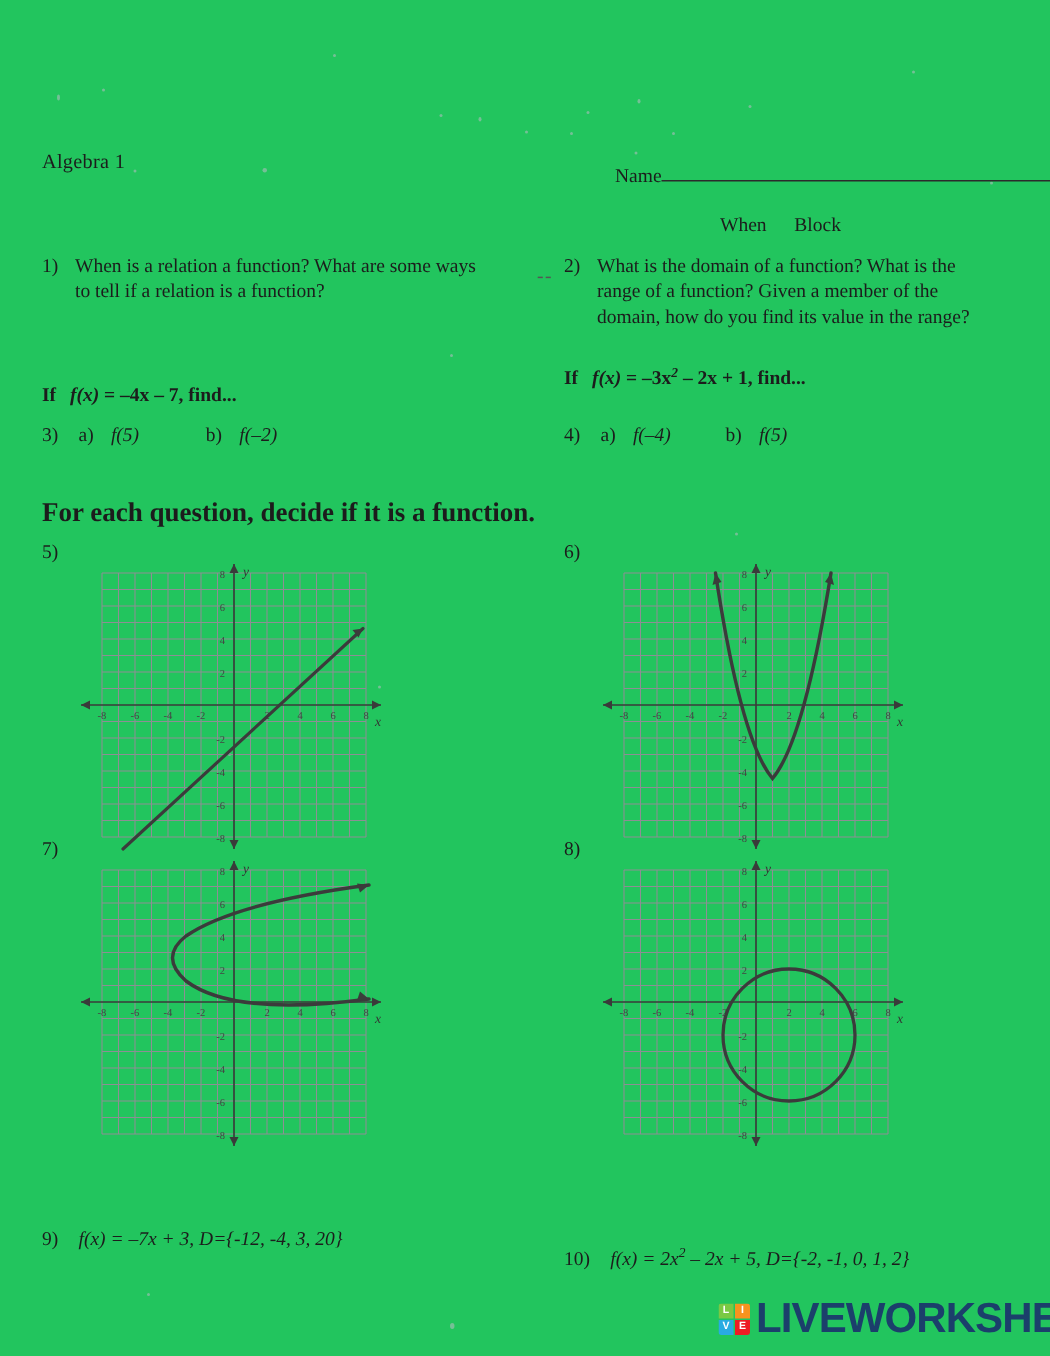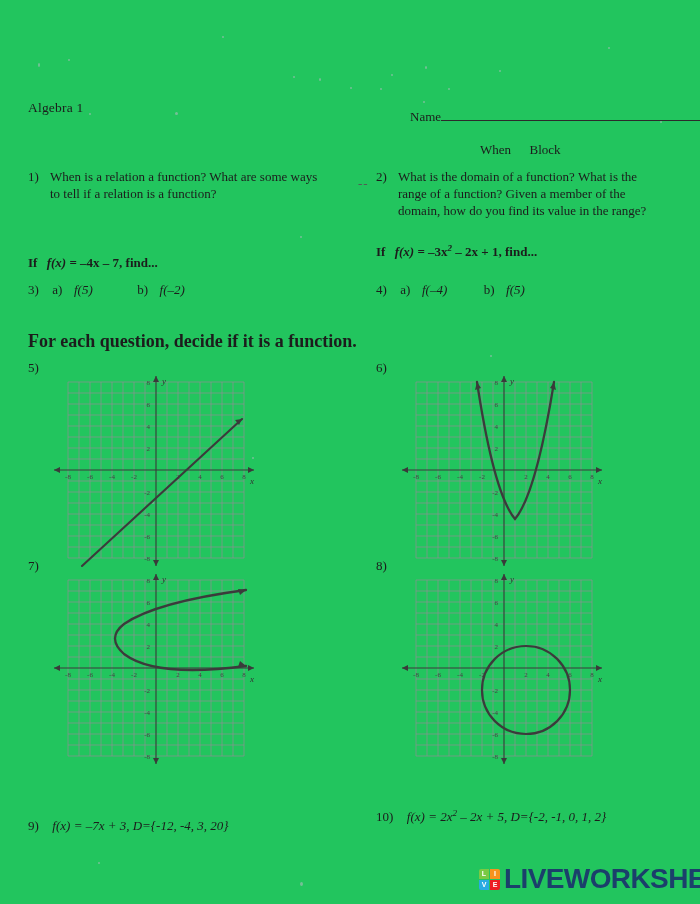--- a/index.html
+++ b/index.html
@@ -553,21 +553,21 @@
       </svg>
     </div>
 
 
     <div class="mline" style="left:0px; top:718px;">
       <span>9)</span>
       <span style="display:inline-block;width:7px;"></span>
       <i class="v">f(x) = –7x + 3, D={-12, -4, 3, 20}</i>
     </div>
 
-    <div class="mline" style="left:348px; top:708px;">
+    <div class="mline" style="left:348px; top:730px;">
       <span>10)</span>
       <span style="display:inline-block;width:7px;"></span>
       <i class="v">f(x) = 2x</i><sup class="exp">2</sup>
       <i class="v">– 2x + 5, D={-2, -1, 0, 1, 2}</i>
     </div>
 
   </div>
 
   <div class="lw-logo">
     <div class="lw-mark">

